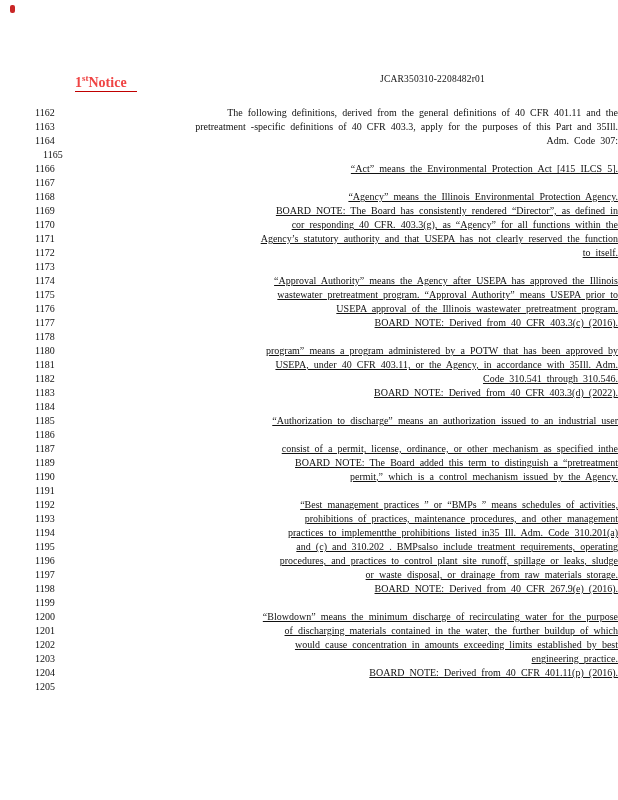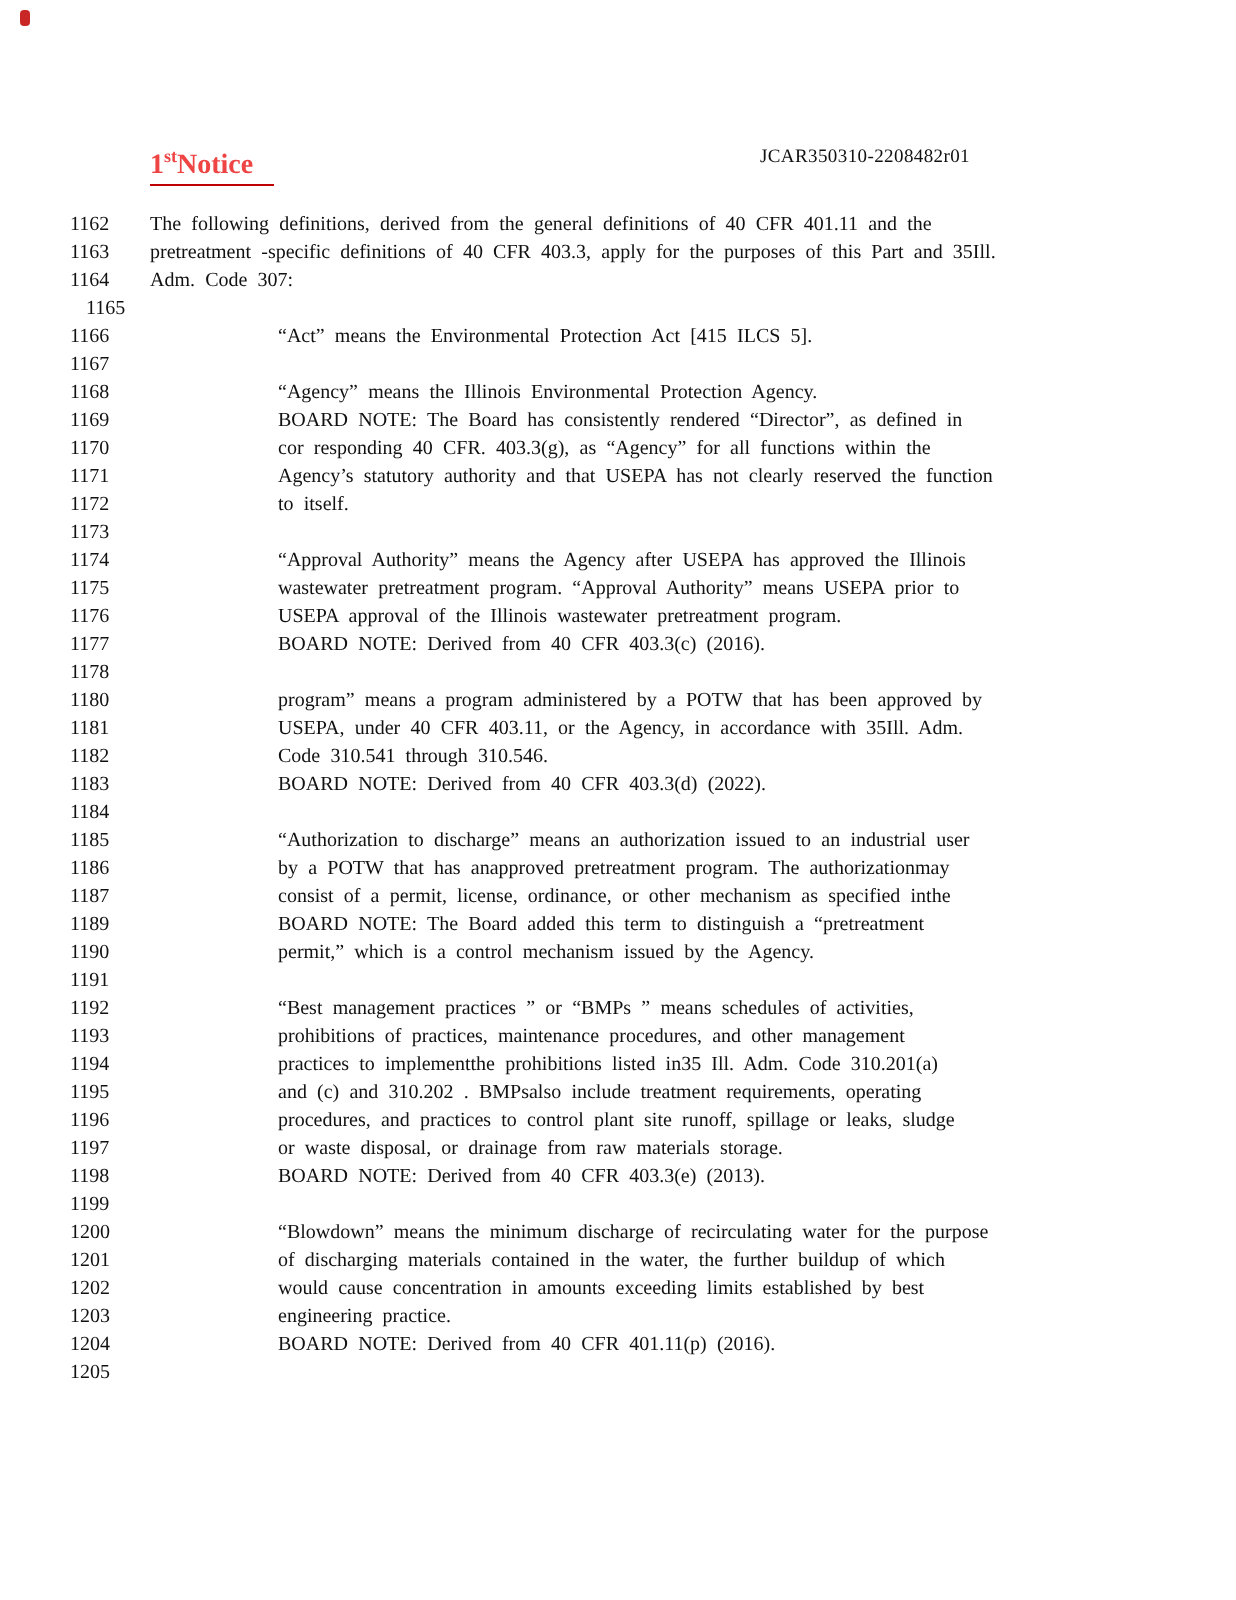--- a/index.html
+++ b/index.html
@@ -61,37 +61,38 @@
     top: 106px;
     left: 0;
     right: 0;
   }
   .line-row {
     display: flex;
     height: 14px;
     line-height: 14px;
     font-size: 10px;
     white-space: nowrap;
+    justify-content: space-between;
   }
   .line-num {
     display: inline-block;
     width: 40px;
     margin-left: 35px;
     flex-shrink: 0;
     color: #111;
   }
   .line-num.num-indent {
     padding-left: 8px;
   }
   .line-text {
     color: #111;
     word-spacing: 2.6px;
   }
   .line-text.indent-0 { margin-left: 0px; }
-  .line-text.indent-1 { margin-left: 64px; }
+  .line-text.indent-1 { margin-left: 64px; text-decoration: underline; }
 </style>
 </head>
 <body>
 
 <div class="corner-mark" style="background: rgb(192, 0, 0);"></div>
 
 <div class="header">
   <span class="notice-title" style="color: #ef4444; border-bottom-color: rgb(192, 0, 0);"><span>1</span><sup>st</sup><span>Notice</span></span>
   <span class="doc-number">JCAR350310-2208482r01</span>
 </div>
@@ -184,21 +185,20 @@
     <div class="line-row">
       <span class="line-num">1184</span>
       <span class="line-text indent-1"></span>
     </div>
     <div class="line-row">
       <span class="line-num">1185</span>
       <span class="line-text indent-1">“Authorization to discharge” means an authorization issued to an industrial user</span>
     </div>
     <div class="line-row">
       <span class="line-num">1186</span>
-      <span class="line-text indent-1">by a POTW that has anapproved pretreatment program. The authorizationmay</span>
     </div>
     <div class="line-row">
       <span class="line-num">1187</span>
       <span class="line-text indent-1">consist of a permit, license, ordinance, or other mechanism as specified inthe</span>
     </div>
     <div class="line-row">
       <span class="line-num">1189</span>
       <span class="line-text indent-1">BOARD NOTE: The Board added this term to distinguish a “pretreatment</span>
     </div>
     <div class="line-row">
@@ -228,21 +228,21 @@
     <div class="line-row">
       <span class="line-num">1196</span>
       <span class="line-text indent-1">procedures, and practices to control plant site runoff, spillage or leaks, sludge</span>
     </div>
     <div class="line-row">
       <span class="line-num">1197</span>
       <span class="line-text indent-1">or waste disposal, or drainage from raw materials storage.</span>
     </div>
     <div class="line-row">
       <span class="line-num">1198</span>
-      <span class="line-text indent-1">BOARD NOTE: Derived from 40 CFR 403.3(e) (2013).</span>
+      <span class="line-text indent-1">BOARD NOTE: Derived from 40 CFR 267.9(e) (2016).</span>
     </div>
     <div class="line-row">
       <span class="line-num">1199</span>
       <span class="line-text indent-1"></span>
     </div>
     <div class="line-row">
       <span class="line-num">1200</span>
       <span class="line-text indent-1">“Blowdown” means the minimum discharge of recirculating water for the purpose</span>
     </div>
     <div class="line-row">

